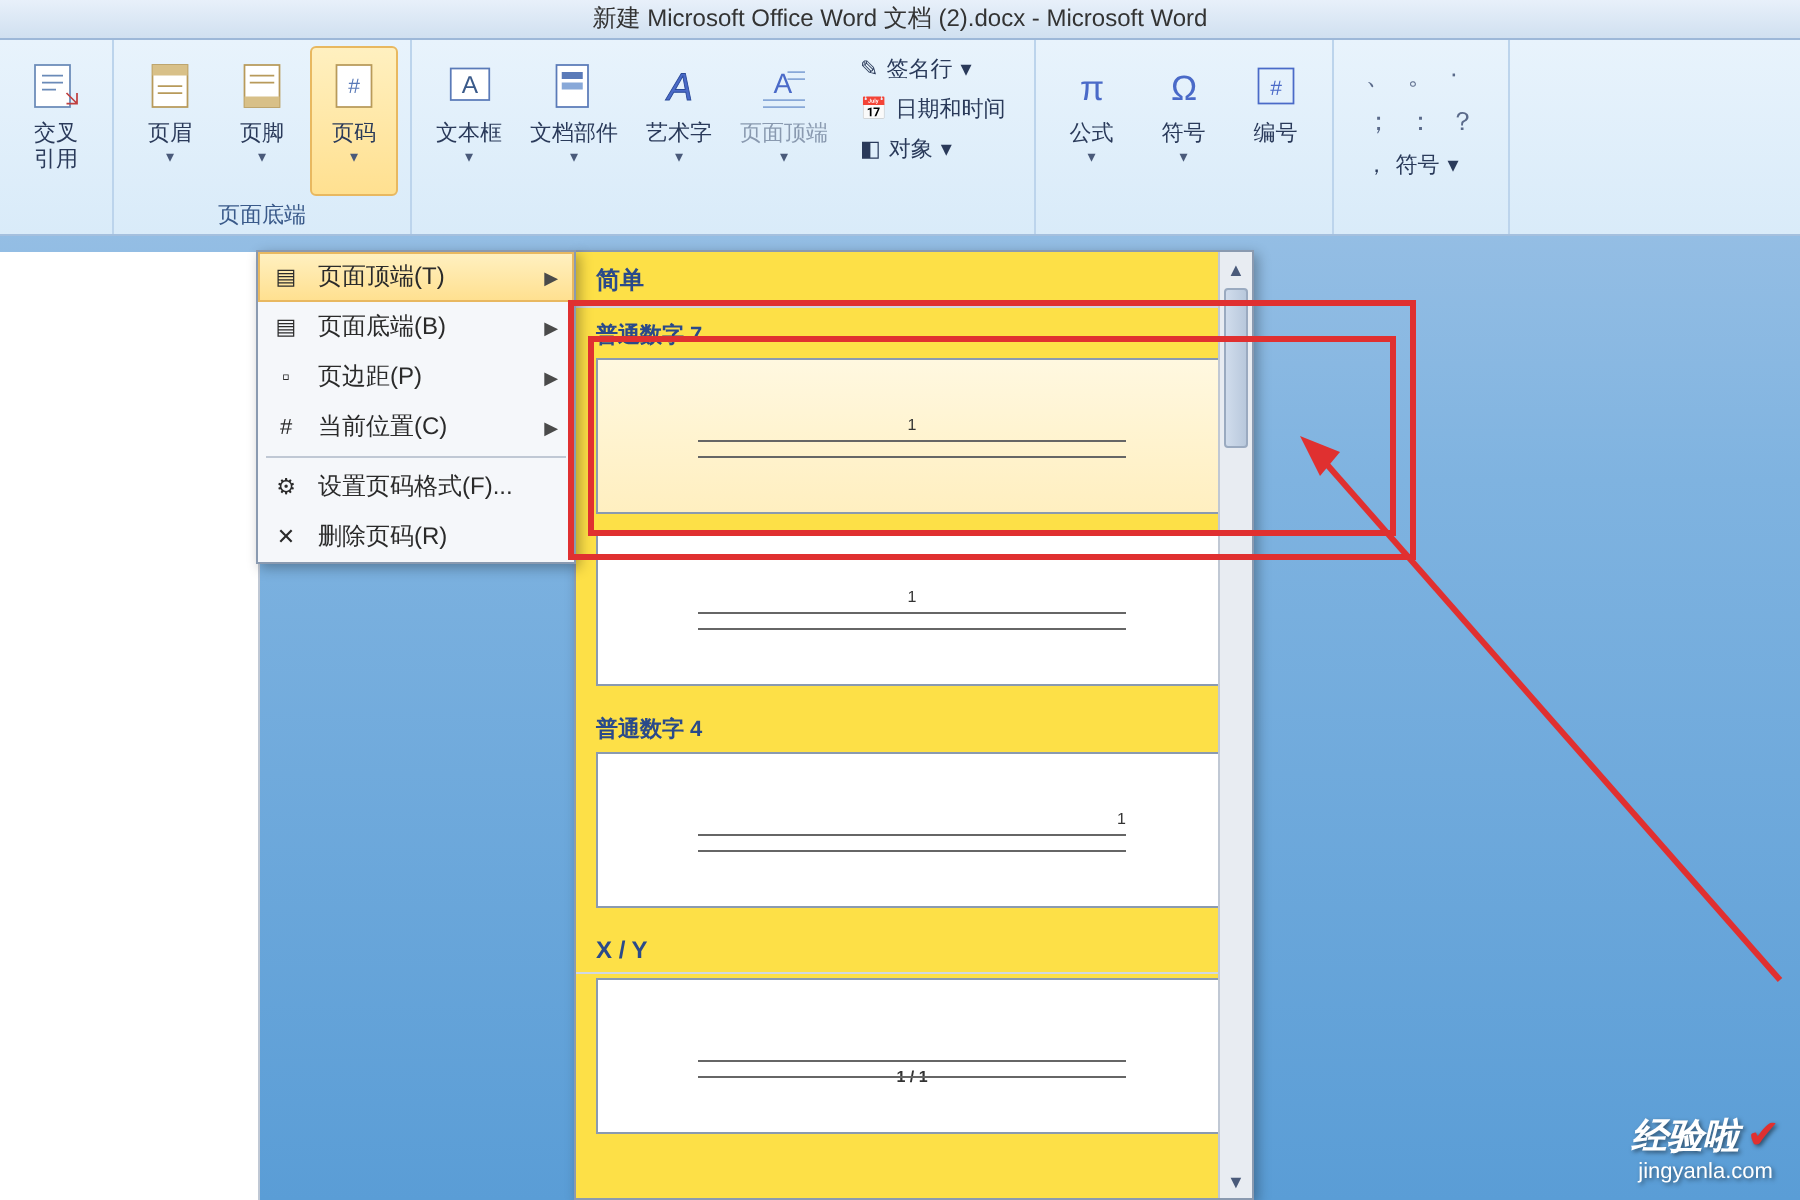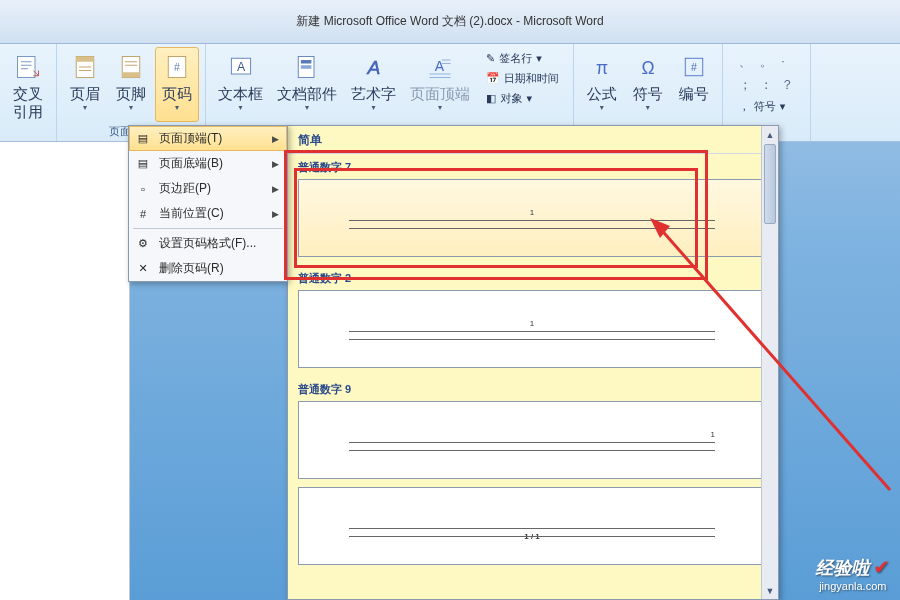--- a/index.html
+++ b/index.html
@@ -1,35 +1,35 @@
 <!DOCTYPE html>
 <html><head>
 <meta charset="utf-8">
 <style>
 * { margin: 0; padding: 0; box-sizing: border-box; font-family: "Microsoft YaHei", "SimSun", sans-serif; }
 body { background: linear-gradient(180deg, #a8c8e8 0%, #7fb3e0 40%, #5a9dd6 100%); width: 900px; height: 600px; overflow: hidden; position: relative; }
-.titlebar { height: 44px; background: linear-gradient(180deg, #e8f0fa 0%, #d0e0f0 100%); display: flex; align-items: center; justify-content: center; font-size: 12px; color: #333; border-bottom: 1px solid #9db8d8; }
+.titlebar { height: 20px; background: linear-gradient(180deg, #e8f0fa 0%, #d0e0f0 100%); display: flex; align-items: center; justify-content: center; font-size: 12px; color: #333; border-bottom: 1px solid #9db8d8; }
 .ribbon { height: 98px; background: linear-gradient(180deg, #e8f3fc 0%, #d9ebf9 100%); border-bottom: 1px solid #a5c0de; display: flex; align-items: stretch; position: relative; z-index: 2; }
 .ribbon-group { border-right: 1px solid #bcd4ec; padding: 3px 6px 0 6px; display: flex; flex-direction: column; align-items: center; }
 .ribbon-group-items { display: flex; gap: 2px; flex: 1; }
 .ribbon-group-label { font-size: 11px; color: #3a5a8a; text-align: center; padding: 2px 0; }
 .big-btn { display: flex; flex-direction: column; align-items: center; justify-content: flex-start; padding: 4px 6px 2px 6px; border-radius: 3px; cursor: pointer; min-width: 36px; }
 .big-btn .icon-box { width: 32px; height: 32px; display: flex; align-items: center; justify-content: center; }
-.big-btn .lbl { font-size: 15px; color: #2a3a5a; margin-top: 2px; text-align: center; line-height: 1.2; }
+.big-btn .lbl { font-size: 11px; color: #2a3a5a; margin-top: 2px; text-align: center; line-height: 1.2; }
 .big-btn .arrow { font-size: 8px; color: #4a5a7a; }
 .small-stack { display: flex; flex-direction: column; gap: 1px; padding: 2px; }
 .small-btn { font-size: 11px; color: #2a3a5a; padding: 2px 6px; display: flex; align-items: center; gap: 4px; border-radius: 2px; cursor: pointer; }
 .page-number-highlight { background: linear-gradient(180deg, #fff0c0 0%, #ffe090 100%); border: 1px solid #e8b860; border-radius: 3px; padding: 3px 5px 1px 5px !important; }
 .dropdown-menu { position: absolute; top: 125px; left: 128px; background: #f5f7fa; border: 1px solid #8a9ab0; box-shadow: 2px 2px 6px rgba(0,0,0,0.3); z-index: 10; width: 160px; }
 .menu-item { display: flex; align-items: center; padding: 4px 8px 4px 6px; font-size: 12px; color: #2a2a2a; cursor: pointer; gap: 8px; position: relative; }
 .menu-item.highlighted { background: linear-gradient(180deg, #fff0c0 0%, #ffe090 100%); border: 1px solid #e8b860; padding: 3px 7px 3px 5px; }
 .menu-item .mi-icon { width: 16px; height: 16px; display: inline-flex; align-items: center; justify-content: center; font-size: 11px; }
 .menu-item .mi-arrow { margin-left: auto; font-size: 9px; color: #4a4a4a; }
 .menu-sep { height: 1px; background: #c0c8d4; margin: 2px 4px; }
-.gallery { position: absolute; top: 125px; left: 287px; width: 492px; height: 475px; background: #fef9c3; border: 1px solid #8a9ab0; box-shadow: 2px 2px 6px rgba(0,0,0,0.3); z-index: 9; overflow: hidden; }
+.gallery { position: absolute; top: 125px; left: 287px; width: 340px; height: 475px; background: #fde047; border: 1px solid #8a9ab0; box-shadow: 2px 2px 6px rgba(0,0,0,0.3); z-index: 9; overflow: hidden; }
 .gallery-inner { height: 100%; overflow-y: auto; padding-right: 2px; }
 .gallery-section-hdr { font-size: 12px; font-weight: bold; color: #2a4a8a; padding: 6px 10px 4px 10px; border-bottom: 1px solid #d0d8e4; }
 .gallery-item-label { font-size: 11px; color: #2a4a8a; font-weight: bold; padding: 6px 10px 2px 10px; }
 .gallery-preview { margin: 2px 10px 8px 10px; border: 1px solid #8a9ab0; background: #fff; height: 78px; position: relative; }
 .gallery-preview.highlighted-item { background: linear-gradient(180deg, #fff8e0 0%, #ffefc0 100%); }
 .preview-line { position: absolute; left: 50px; right: 50px; height: 1px; background: #666; }
 .preview-num { position: absolute; font-size: 8px; color: #333; }
 .red-box { position: absolute; border: 3px solid #e03030; z-index: 15; pointer-events: none; }
 .red-box.outer { top: 150px; left: 284px; width: 424px; height: 130px; }
 .red-box.inner { top: 168px; left: 294px; width: 404px; height: 100px; }
@@ -249,32 +249,32 @@
 
 <div class="gallery">
   <div class="gallery-inner">
     <div class="gallery-section-hdr">简单</div>
     <div class="gallery-item-label">普通数字 7</div>
     <div class="gallery-preview highlighted-item">
       <span class="preview-num" style="left:50%;top:28px;transform:translateX(-50%)">1</span>
       <div class="preview-line" style="top:40px"></div>
       <div class="preview-line" style="top:48px"></div>
     </div>
-    <div class="gallery-item-label">普通数字 2</div>
     <div class="gallery-preview">
       <span class="preview-num" style="left:50%;top:28px;transform:translateX(-50%)">1</span>
       <div class="preview-line" style="top:40px"></div>
       <div class="preview-line" style="top:48px"></div>
     </div>
-    <div class="gallery-item-label">普通数字 9</div>
+    <div class="gallery-item-label">普通数字 4</div>
     <div class="gallery-preview">
       <span class="preview-num" style="right:50px;top:28px">1</span>
       <div class="preview-line" style="top:40px"></div>
       <div class="preview-line" style="top:48px"></div>
     </div>
+    <div class="gallery-section-hdr">X / Y</div>
     <div class="gallery-preview">
       <span class="preview-num" style="left:50%;top:44px;transform:translateX(-50%);font-weight:bold">1 / 1</span>
       <div class="preview-line" style="top:40px"></div>
       <div class="preview-line" style="top:48px"></div>
     </div>
   </div>
   <div class="scrollbar-track">
     <div class="scrollbar-arrow" style="top:0">▲</div>
     <div class="scrollbar-thumb"></div>
     <div class="scrollbar-arrow" style="bottom:0">▼</div>

